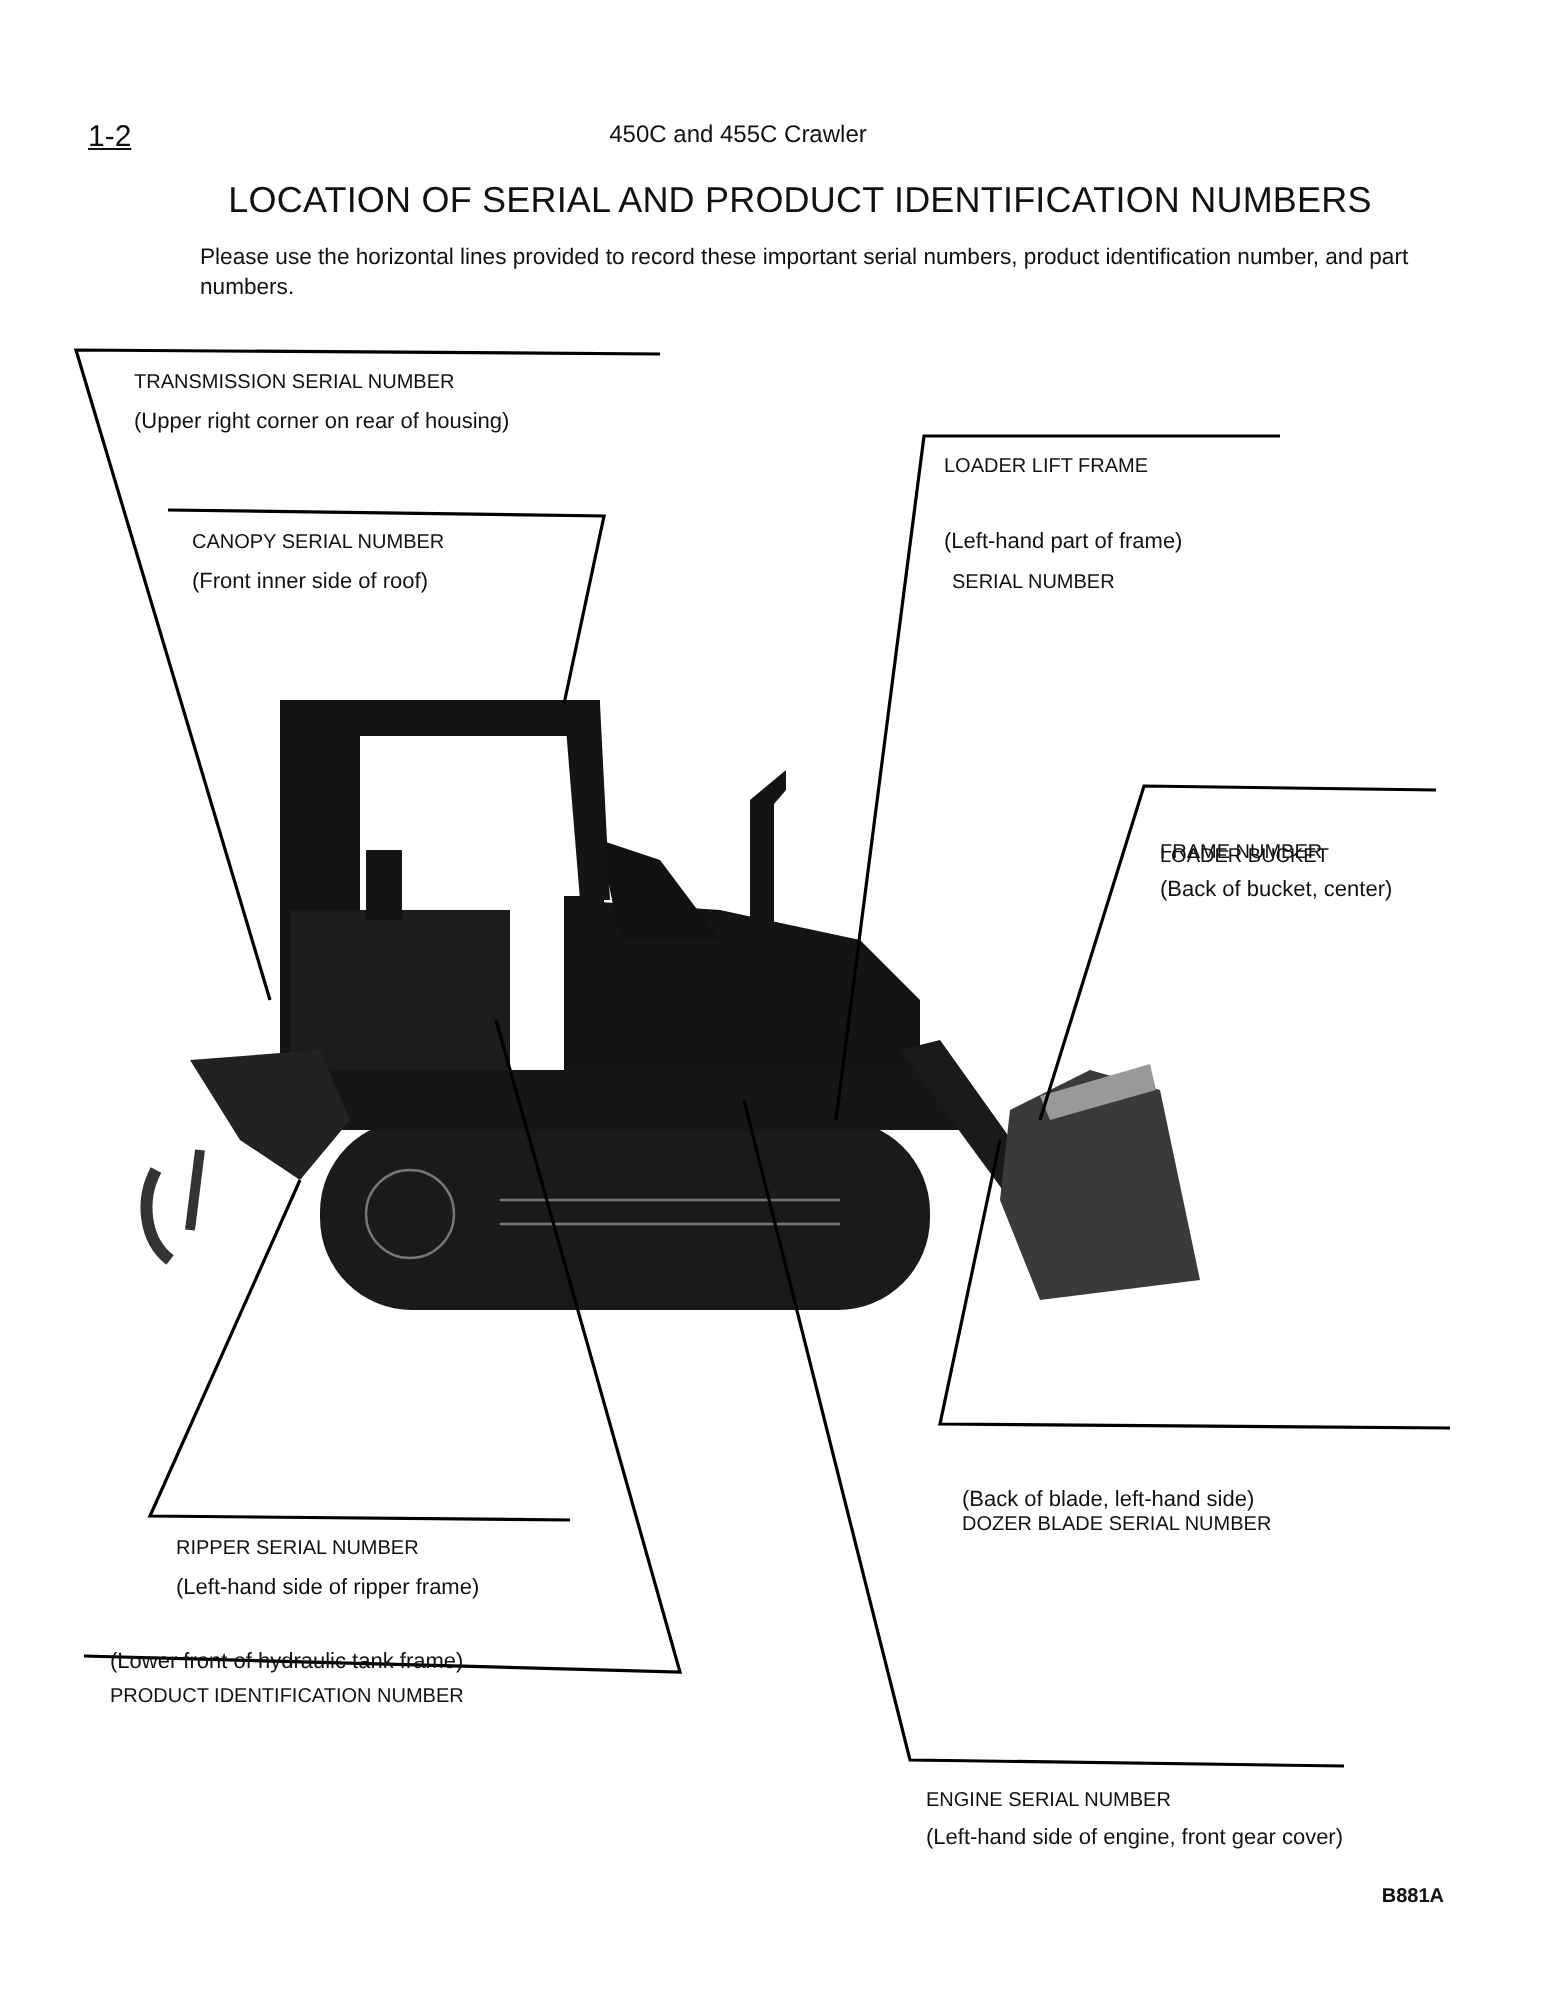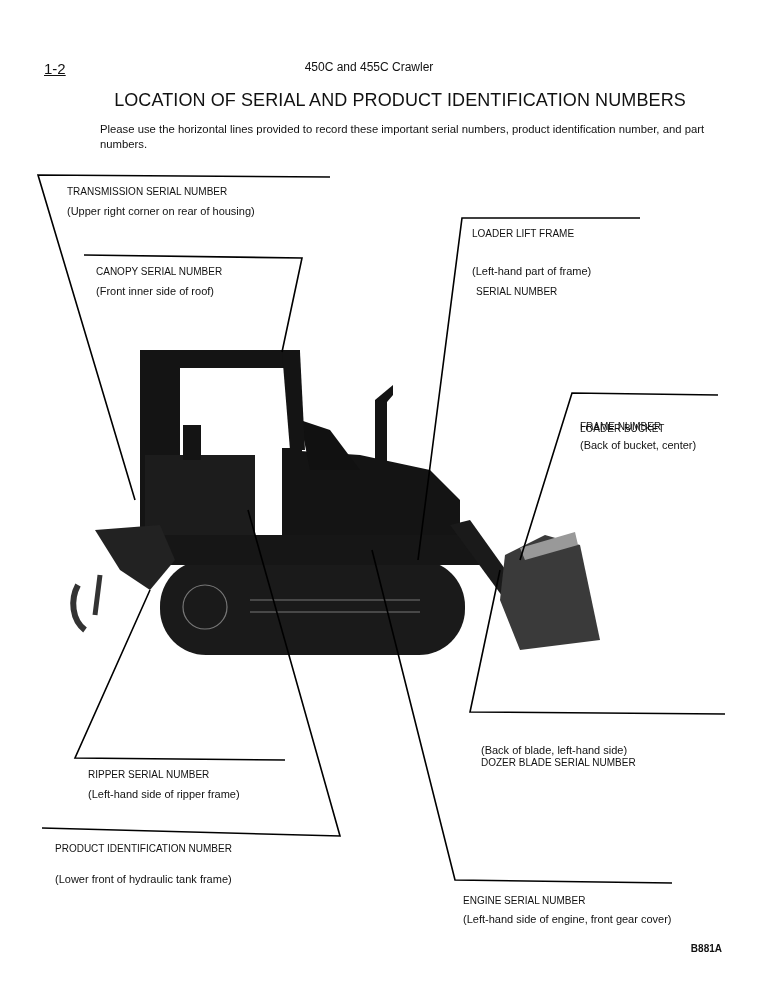--- a/index.html
+++ b/index.html
@@ -89,18 +89,18 @@
 <div class="abs lbl" style="left:580px; top:418px;">FRAME NUMBER</div>
 <div class="abs sub" style="left:580px; top:438px;">(Back of bucket, center)</div>
 
 <div class="abs lbl" style="left:481px; top:722px;margin-top:32px;">DOZER BLADE SERIAL NUMBER</div>
 <div class="abs sub" style="left:481px; top:743px;">(Back of blade, left-hand side)</div>
 
 <div class="abs lbl" style="left:88px; top:766px;">RIPPER SERIAL NUMBER</div>
 <div class="abs sub" style="left:88px; top:787px;text-align:center;">(Left-hand side of ripper frame)</div>
 
 <div class="abs lbl" style="left:55px; top:840px;">PRODUCT IDENTIFICATION NUMBER</div>
-<div class="abs sub" style="left:55px; top:872px;">(Lower front of hydraulic tank frame)</div>
+<div class="abs sub" style="left:55px; top:824px;">(Lower front of hydraulic tank frame)</div>
 
 <div class="abs lbl" style="left:463px; top:892px;">ENGINE SERIAL NUMBER</div>
 <div class="abs sub" style="left:463px; top:912px;">(Left-hand side of engine, front gear cover)</div>
 
 <div class="abs figcode">B881A</div>
 
 </body></html>

